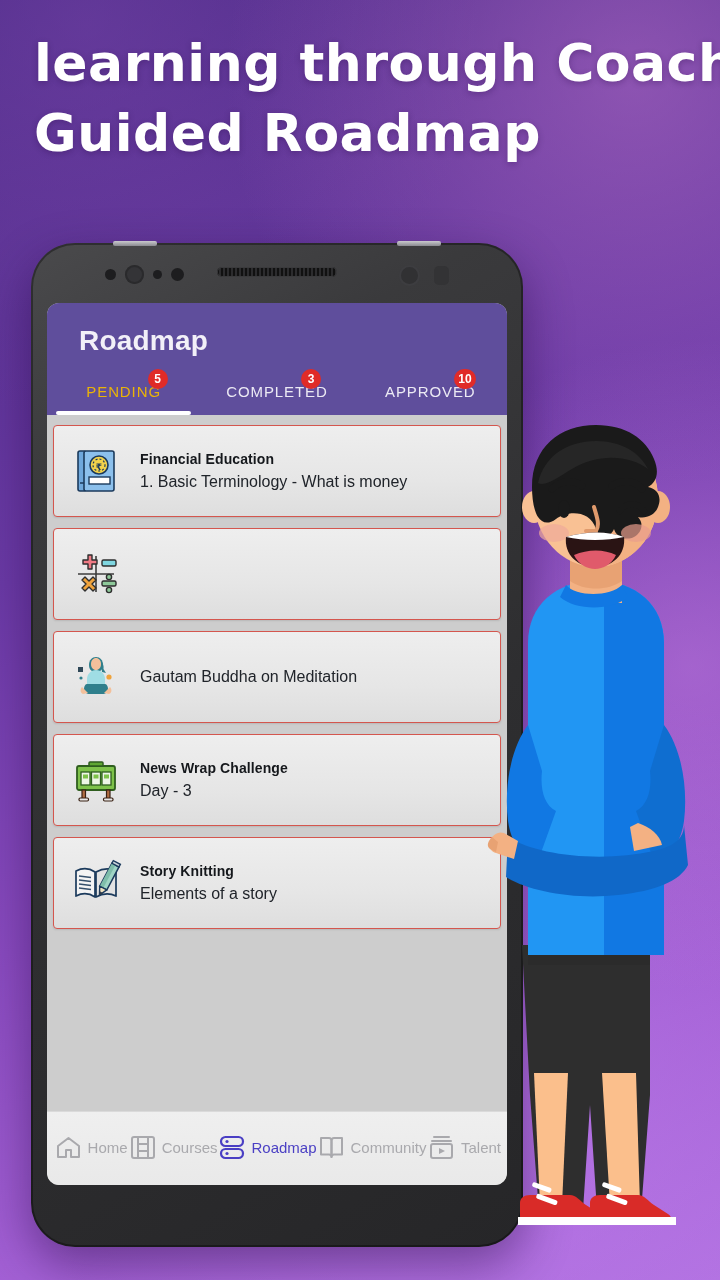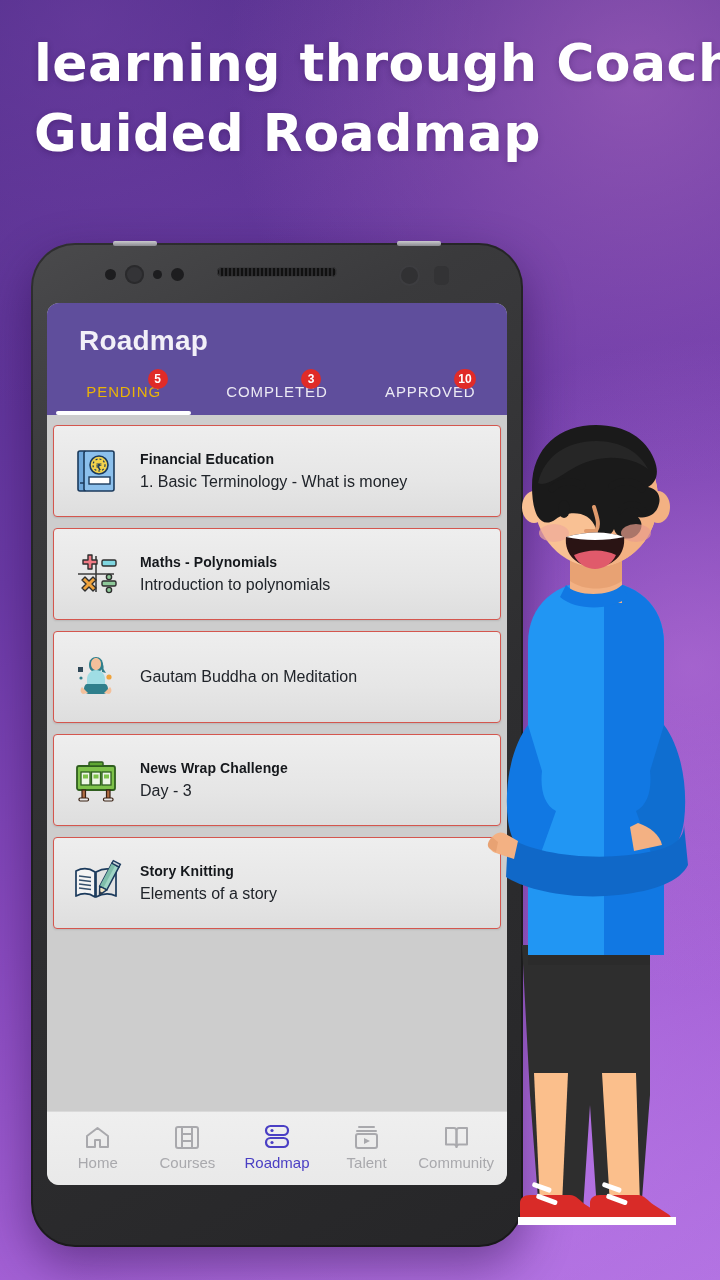--- a/index.html
+++ b/index.html
@@ -129,21 +129,21 @@
   
   .bottom-nav {
     flex:0 0 auto; height:74px;
     background:linear-gradient(180deg,#efefef 0%,#e9e9e9 100%);
     border-top:1px solid #dadada;
     border-radius:0 0 12px 12px;
     display:flex; align-items:center;
     padding:4px 6px 6px 6px;
   }
   .nav-item {
-    flex:1; display:flex; flex-direction:column;
+    flex:1; display:flex; flex-direction:row;
     align-items:center; justify-content:flex-end; gap:4px;
     cursor:pointer;
   }
   .nav-label { font-size:15px; color:#a9a9ad; }
   .nav-item.active .nav-label { color:#4a3fc4; font-weight:500; }
   .nav-icon { width:30px; height:26px; display:flex; align-items:center; justify-content:center; }
   .nav-icon svg { display:block; }
 
   
   .character { position:absolute; left:470px; top:425px; width:250px; height:855px; }
@@ -224,24 +224,20 @@
           <svg width="52" height="52" viewBox="0 0 52 52">
             <line x1="26" y1="8" x2="26" y2="44" stroke="#3c3c3c" stroke-width="1.6"></line>
             <line x1="8" y1="26" x2="44" y2="26" stroke="#3c3c3c" stroke-width="1.6"></line>
             <path d="M13 12h5v-5h4v5h5v4h-5v5h-4v-5h-5z" fill="#ef7a84" stroke="#2e2e2e" stroke-width="1.4" stroke-linejoin="round"></path>
             <rect x="32" y="12" width="14" height="6" rx="1.5" fill="#7fd6e0" stroke="#2e2e2e" stroke-width="1.4"></rect>
             <path d="M12 32l3-3 4 4 4-4 3 3-4 4 4 4-3 3-4-4-4 4-3-3 4-4z" fill="#efa33c" stroke="#2e2e2e" stroke-width="1.4" stroke-linejoin="round"></path>
             <rect x="32" y="33" width="14" height="5" rx="1.5" fill="#8ec99a" stroke="#2e2e2e" stroke-width="1.4"></rect>
             <circle cx="39" cy="29" r="2.6" fill="#8ec99a" stroke="#2e2e2e" stroke-width="1.4"></circle>
             <circle cx="39" cy="42" r="2.6" fill="#8ec99a" stroke="#2e2e2e" stroke-width="1.4"></circle>
           </svg>
-        </div>
-        <div class="card-text">
-          <span class="card-title">Maths - Polynomials</span>
-          <span class="card-sub">Introduction to polynomials</span>
         </div>
       </div>
 
       <div class="card">
         <div class="card-icon">
           <svg width="52" height="52" viewBox="0 0 52 52">
             <path d="M19 14c0-5 3-8 7-8s7 3 7 8c0 4-2 7-7 7s-7-3-7-7z" fill="#2f7f8c"></path>
             <path d="M21 13c0-3.5 2.2-6 5-6s5 2.5 5 6c0 3.5-2 6-5 6s-5-2.5-5-6z" fill="#f3c09b"></path>
             <path d="M31 11c2 1 3 4 2.5 7l2.5 4-4-1z" fill="#2f7f8c"></path>
             <path d="M26 19c5 0 9 4 9 9v6H17v-6c0-5 4-9 9-9z" fill="#9fdde4"></path>
@@ -339,37 +335,37 @@
             <circle cx="9" cy="6.5" r="1.6" fill="#4a3fc4"></circle>
             <circle cx="9" cy="18.5" r="1.6" fill="#4a3fc4"></circle>
           </svg>
         </span>
         <span class="nav-label">Roadmap</span>
       </div>
 
       <div class="nav-item">
         <span class="nav-icon">
           <svg width="27" height="25" viewBox="0 0 27 25">
+            <path d="M3 3h8c1.5 0 2.5 1 2.5 2.5V22c0-1.5-1-2.5-2.5-2.5H3z" fill="none" stroke="#a9a9ad" stroke-width="2" stroke-linejoin="round"></path>
+            <path d="M24 3h-8c-1.5 0-2.5 1-2.5 2.5V22c0-1.5 1-2.5 2.5-2.5h8z" fill="none" stroke="#a9a9ad" stroke-width="2" stroke-linejoin="round"></path>
+          </svg>
+        </span>
+        <span class="nav-label">Community</span>
+      </div>
+
+      <div class="nav-item">
+        <span class="nav-icon">
+          <svg width="27" height="25" viewBox="0 0 27 25">
             <line x1="6" y1="2" x2="21" y2="2" stroke="#a9a9ad" stroke-width="2" stroke-linecap="round"></line>
             <line x1="4" y1="6" x2="23" y2="6" stroke="#a9a9ad" stroke-width="2" stroke-linecap="round"></line>
             <rect x="3" y="9" width="21" height="14" rx="2" fill="none" stroke="#a9a9ad" stroke-width="2"></rect>
             <path d="M11 13l6 3-6 3z" fill="#a9a9ad"></path>
           </svg>
         </span>
         <span class="nav-label">Talent</span>
-      </div>
-
-      <div class="nav-item">
-        <span class="nav-icon">
-          <svg width="27" height="25" viewBox="0 0 27 25">
-            <path d="M3 3h8c1.5 0 2.5 1 2.5 2.5V22c0-1.5-1-2.5-2.5-2.5H3z" fill="none" stroke="#a9a9ad" stroke-width="2" stroke-linejoin="round"></path>
-            <path d="M24 3h-8c-1.5 0-2.5 1-2.5 2.5V22c0-1.5 1-2.5 2.5-2.5h8z" fill="none" stroke="#a9a9ad" stroke-width="2" stroke-linejoin="round"></path>
-          </svg>
-        </span>
-        <span class="nav-label">Community</span>
       </div>
 
     </div>
 
   </div>
 </div>
 
 <div class="character">
   <svg width="250" height="855" viewBox="0 0 250 855">
 

